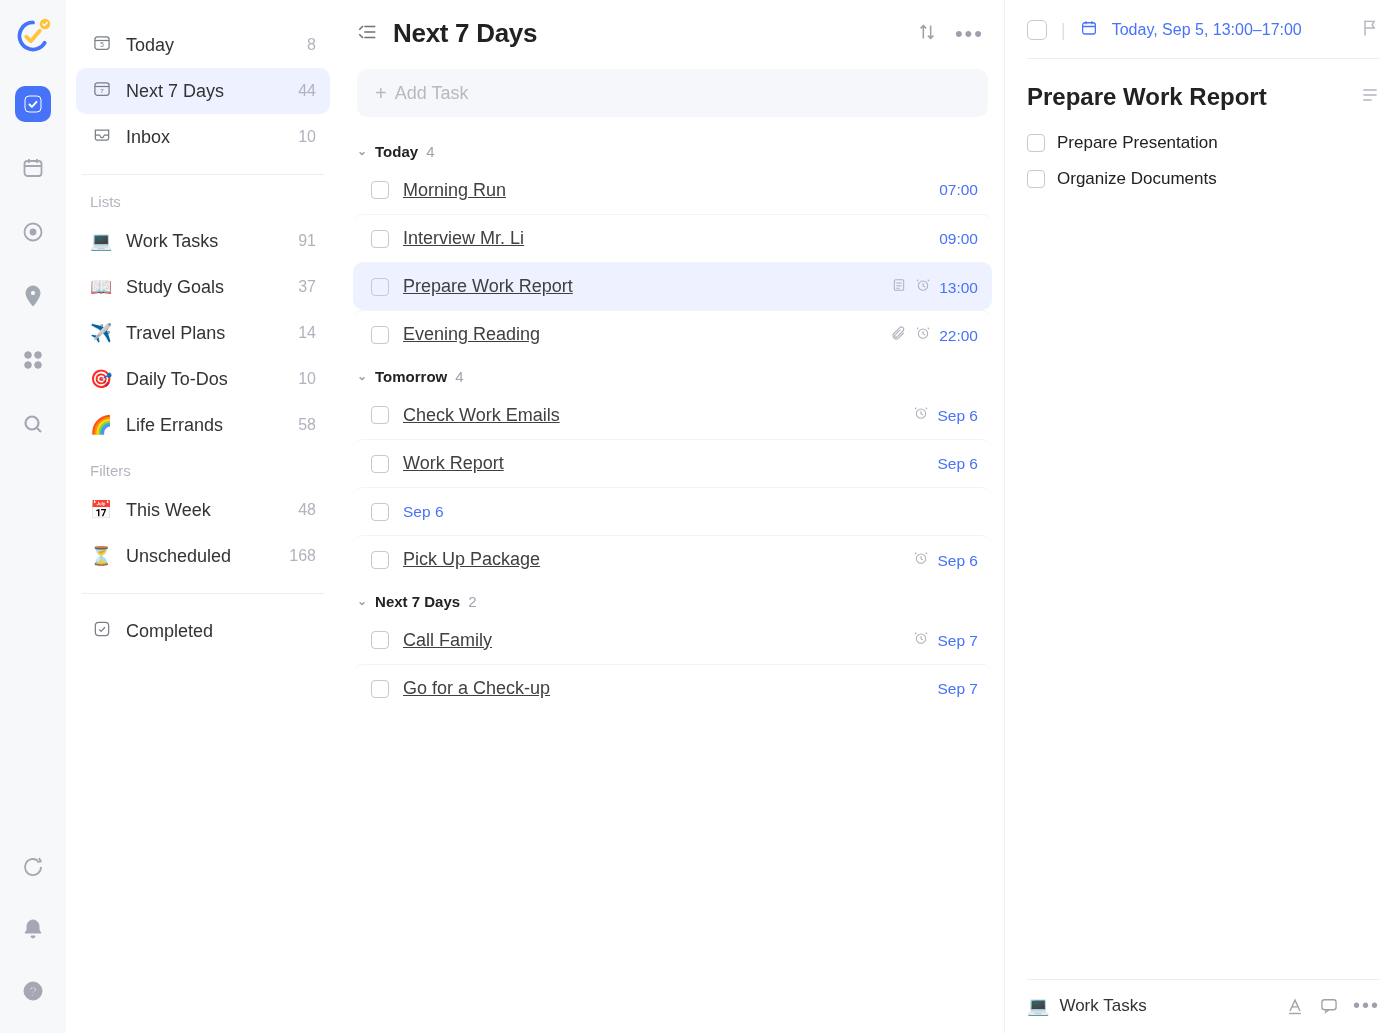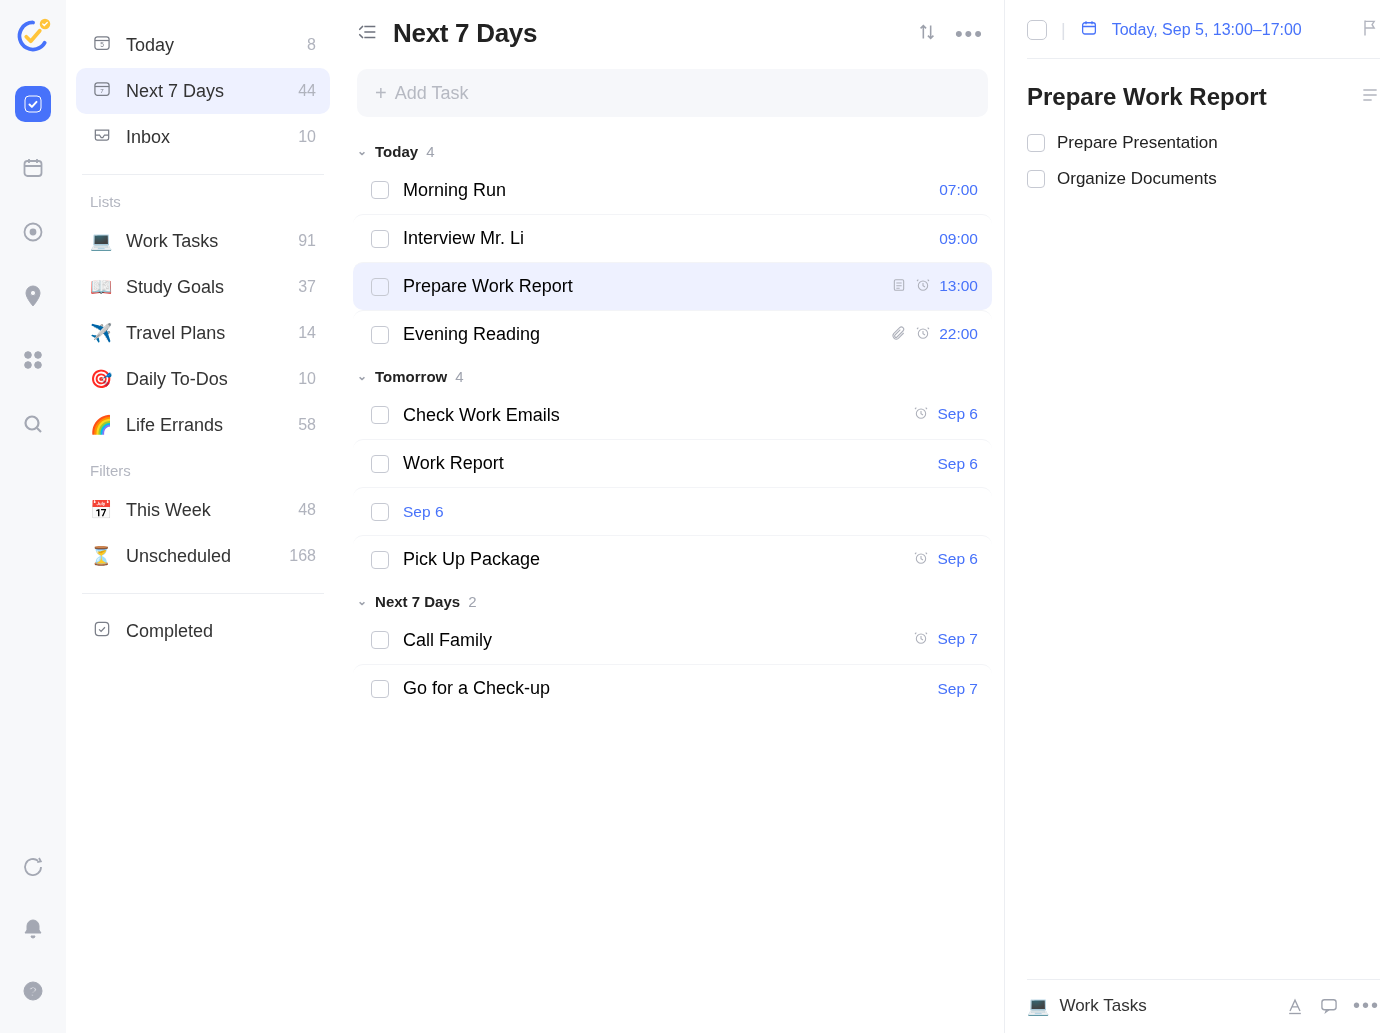--- a/index.html
+++ b/index.html
@@ -134,24 +134,24 @@
     border-radius: 10px;
     font-size: 18px;
     cursor: pointer;
   }
   .task-row + .task-row { border-top: 1px solid #f3f4f7; }
   .task-row.selected { background: #eef1ff; }
   .task-check {
     width: 18px; height: 18px; border: 1.6px solid #c6c9d2; border-radius: 4px;
     flex-shrink: 0;
   }
-  .task-title { flex: 1; color: #000000; }
+  .task-title { flex: 1; color: #404040; text-decoration: underline; }
   .task-meta {
     display: flex;
-    align-items: flex-start;
+    align-items: flex-end;
     gap: 8px;
     color: #4772fa;
     font-size: 15.5px;
   }
   .task-meta svg { width: 16px; height: 16px; }
   .meta-grey { color: #aeb1bb; }
 
   
   .detail {
     width: 395px;

